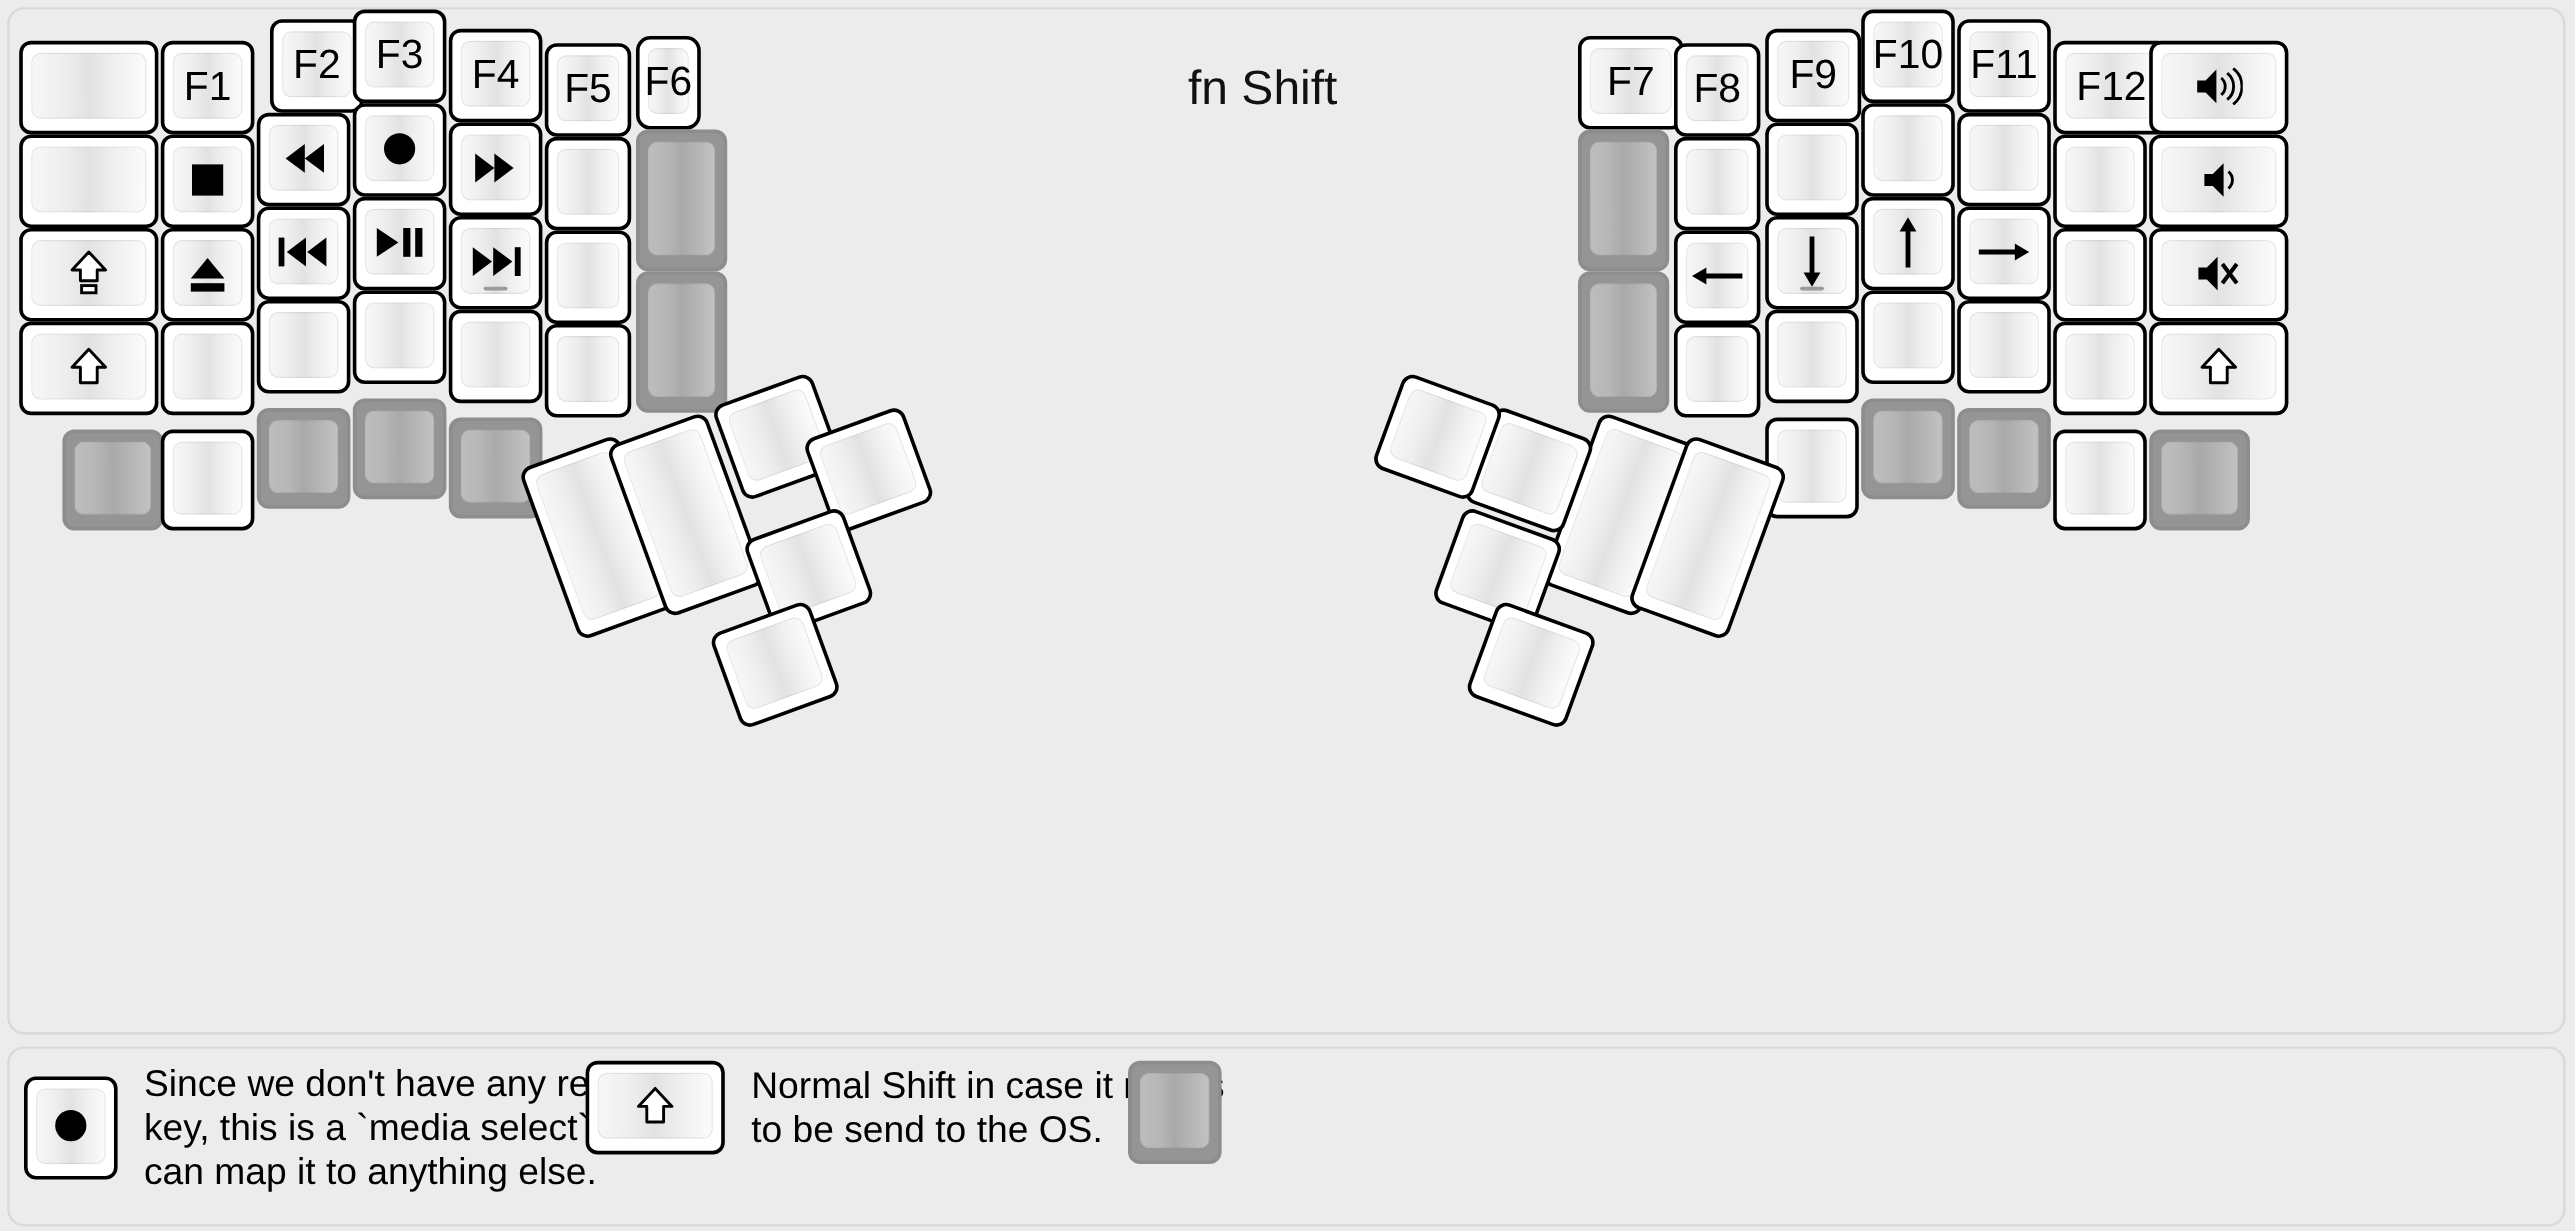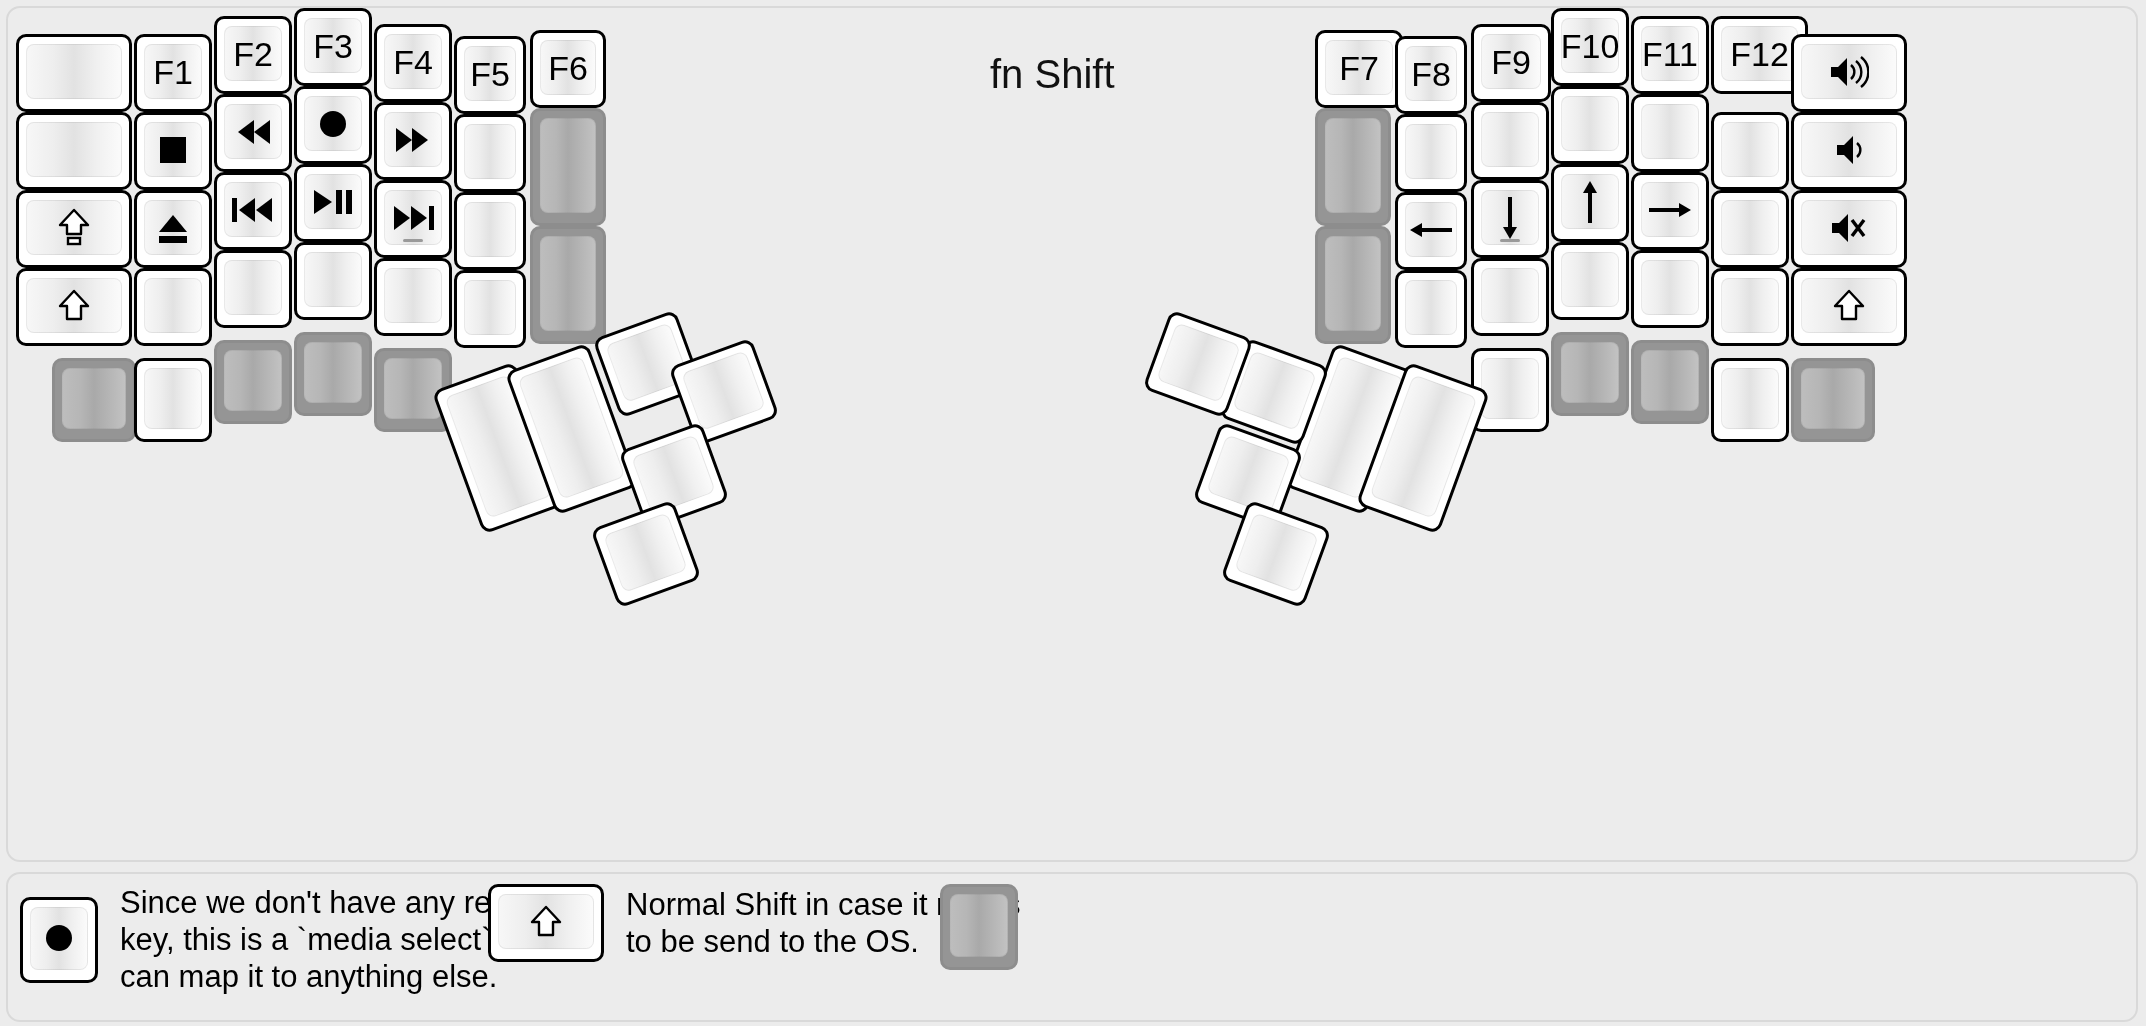--- a/index.html
+++ b/index.html
@@ -98,21 +98,21 @@
             <svg width="36" height="34" viewBox="0 0 36 34">
               <polygon points="18,4 32,21 4,21" fill="#000"></polygon>
               <rect x="4" y="25" width="28" height="7" fill="#000"></rect>
             </svg>
           </span>
         </div>
       </div>
       <div class="key" style="left: 134px; top: 268px; width: 78px; height: 78px;">
         <div class="face"></div>
       </div>
-      <div class="key" style="left: 214px; top: 16px; width: 78px; height: 78px; padding-left: 40px;">
+      <div class="key" style="left: 225px; top: 16px; width: 78px; height: 78px; padding-left: 40px;">
         <div class="face">
           <span class="lbl">F2</span>
         </div>
       </div>
       <div class="key" style="left: 214px; top: 94px; width: 78px; height: 78px;">
         <div class="face">
           <span class="glyph">
             <svg width="38" height="28" viewBox="0 0 38 28">
               <polygon points="20,2 20,26 4,14" fill="#000"></polygon>
               <polygon points="36,2 36,26 20,14" fill="#000"></polygon>
@@ -199,21 +199,21 @@
       </div>
       <div class="key" style="left: 454px; top: 114px; width: 72px; height: 78px;">
         <div class="face"></div>
       </div>
       <div class="key" style="left: 454px; top: 192px; width: 72px; height: 78px;">
         <div class="face"></div>
       </div>
       <div class="key" style="left: 454px; top: 270px; width: 72px; height: 78px;">
         <div class="face"></div>
       </div>
-      <div class="key" style="left: 530px; top: 30px; width: 76px; height: 78px;">
+      <div class="key" style="left: 530px; top: 30px; width: 54px; height: 78px; border-radius: 12px;">
         <div class="face">
           <span class="lbl">F6</span>
         </div>
       </div>
       <div class="key trans" style="left: 530px; top: 108px; width: 76px; height: 118px;">
         <div class="face"></div>
       </div>
       <div class="key trans" style="left: 530px; top: 226px; width: 76px; height: 118px;">
         <div class="face"></div>
       </div>
@@ -339,21 +339,21 @@
             <svg width="46" height="28" viewBox="0 0 46 28">
               <line x1="2" y1="14" x2="36" y2="14" stroke="#000" stroke-width="4"></line>
               <polygon points="44,14 32,7 32,21" fill="#000"></polygon>
             </svg>
           </span>
         </div>
       </div>
       <div class="key" style="left: 1631px; top: 250px; width: 78px; height: 78px;">
         <div class="face"></div>
       </div>
-      <div class="key" style="left: 1711px; top: 16px; width: 97px; height: 78px;">
+      <div class="key" style="left: 1711px; top: 34px; width: 97px; height: 78px;">
         <div class="face">
           <span class="lbl">F12</span>
         </div>
       </div>
       <div class="key" style="left: 1711px; top: 112px; width: 78px; height: 78px;">
         <div class="face"></div>
       </div>
       <div class="key" style="left: 1711px; top: 190px; width: 78px; height: 78px;">
         <div class="face"></div>
       </div>

